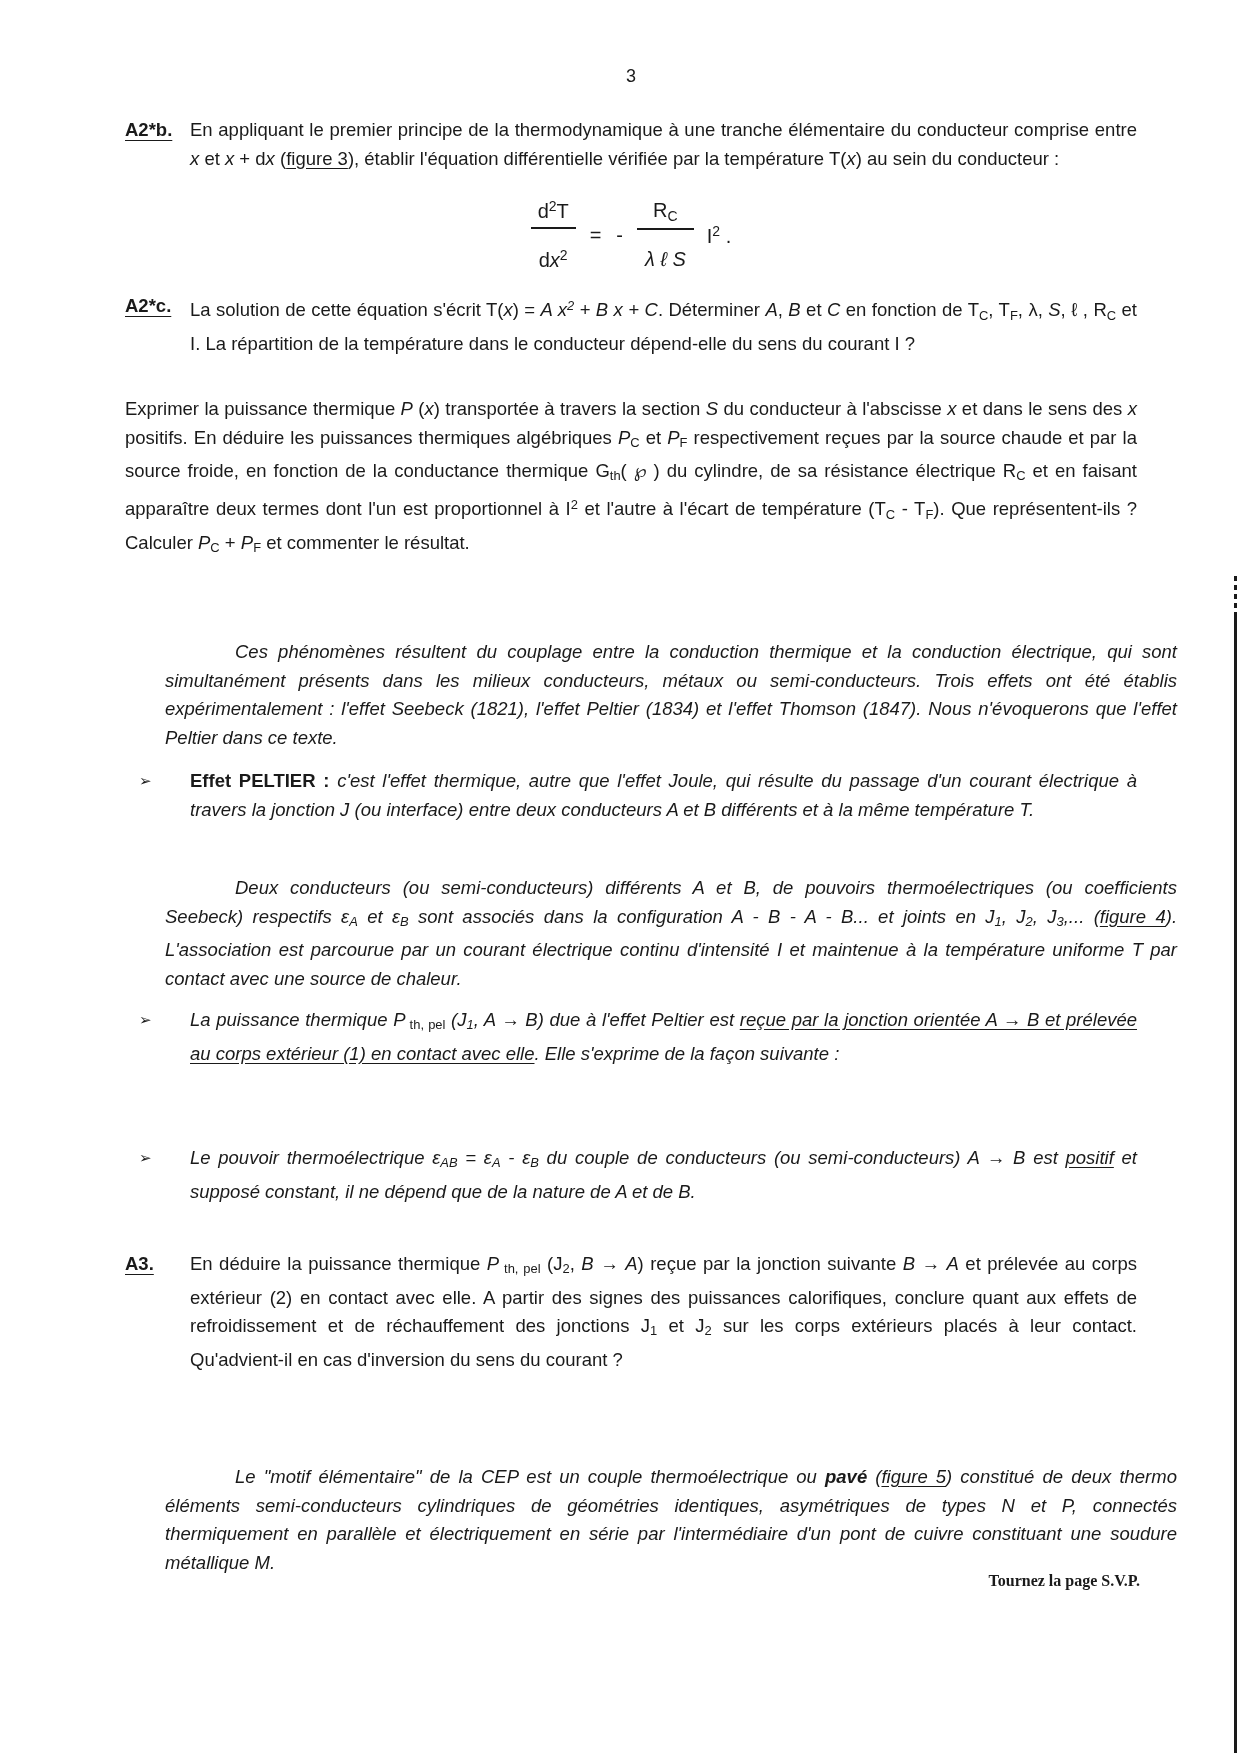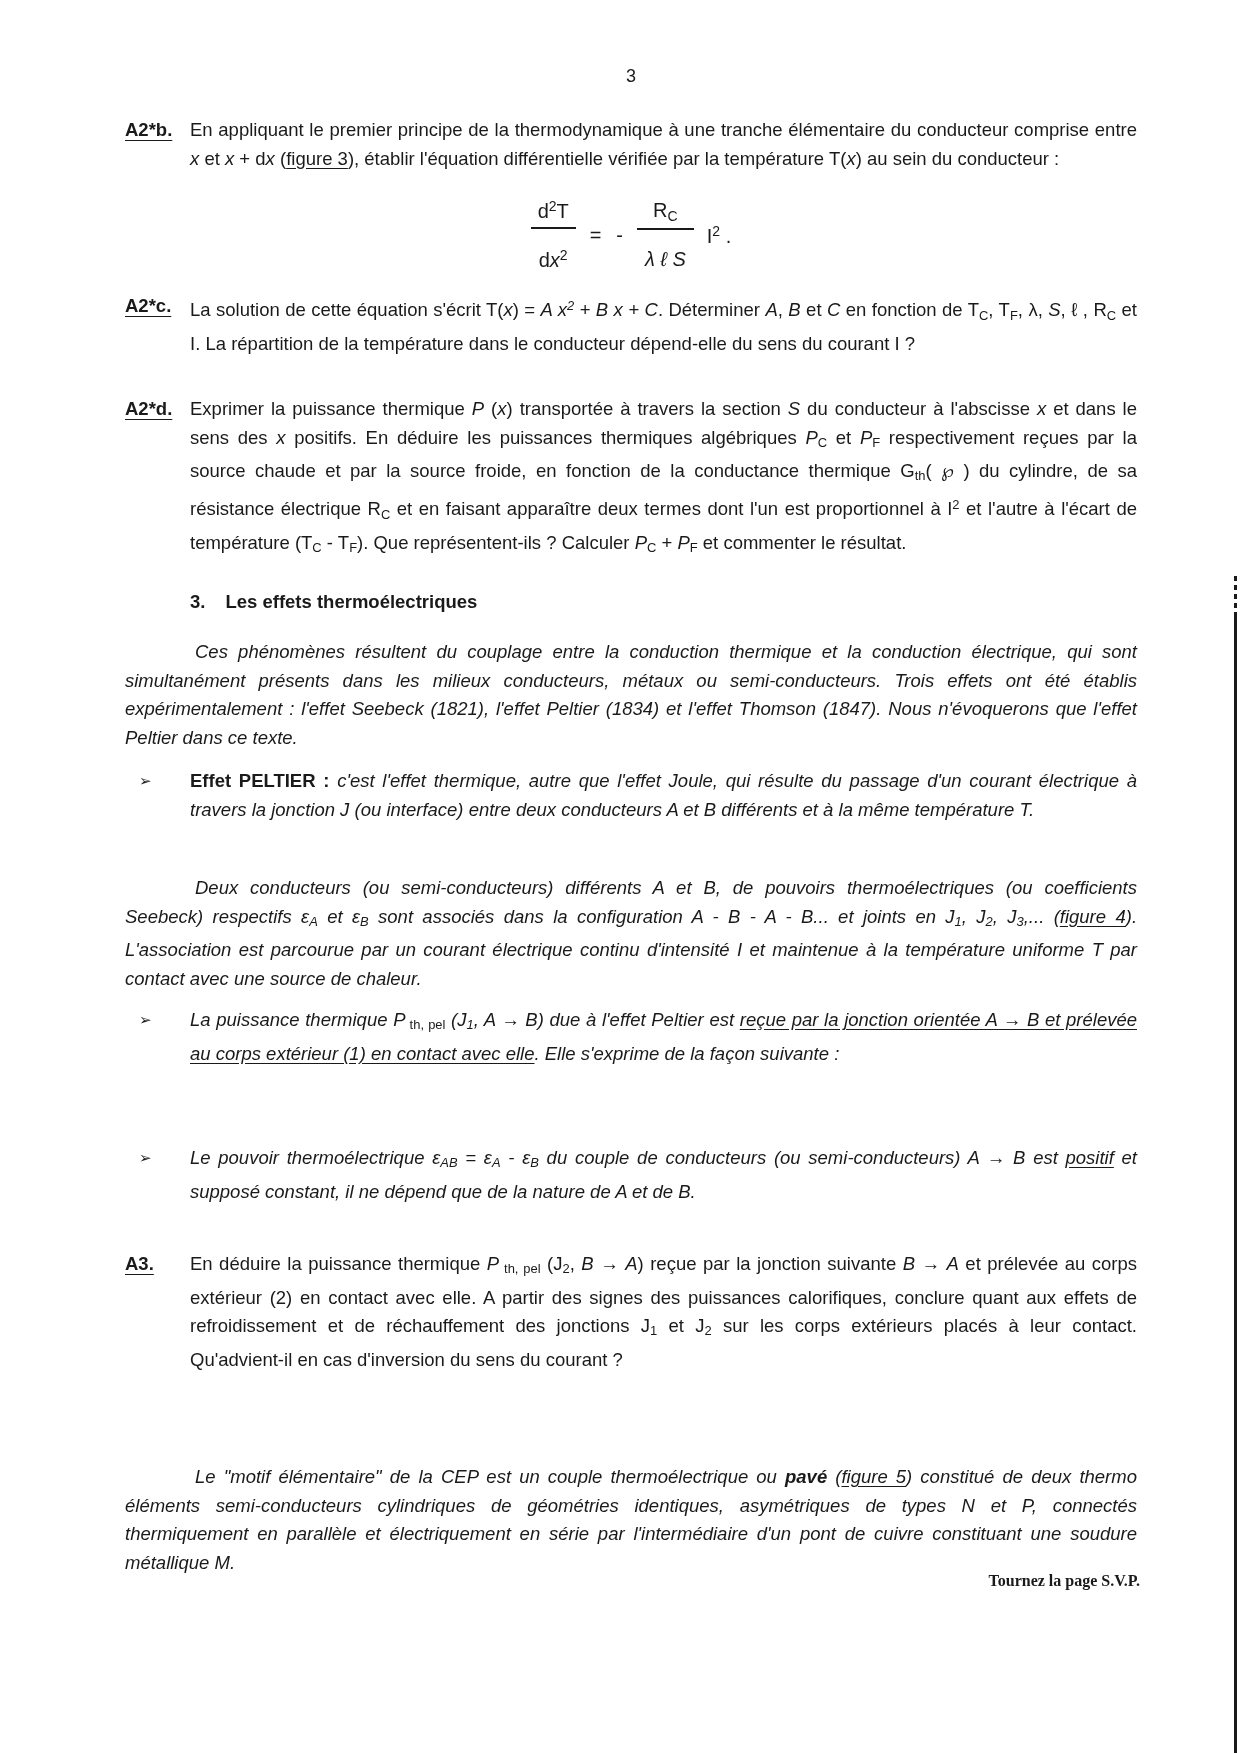--- a/index.html
+++ b/index.html
@@ -13,21 +13,21 @@
 
   
   .qitem { display:flex; }
   .qlabel { flex:0 0 65px; font-weight:bold; text-decoration:underline; text-underline-offset:4px; }
   .qbody { flex:1; text-align:justify; }
 
   
   .bmark { flex:0 0 65px; padding-left:14px; font-size:15px; box-sizing:border-box; }
 
   
-  .para { text-align:justify; text-indent:70px; }
+  .para { text-align:justify; text-indent:70px;margin-left:40px; }
 
   .h3 { left:190px; width:947px; font-weight:bold; font-size:18.5px; }
   .h3 .h3title { margin-left:20px; }
   .hB { text-align:center; font-weight:bold; font-size:19px; letter-spacing:0.2px; }
 
   
   .equation { display:flex; justify-content:center; align-items:center; gap:13px; font-size:20px; line-height:1.15; }
   .frac { display:inline-flex; flex-direction:column; align-items:center; }
   .frac .num { padding:0 6px 4px; }
   .frac .den { border-top:2px solid #1a1a1a; padding:18px 8px 0; }
@@ -78,27 +78,23 @@
     </span>
     <span><span>I</span><span class="sup">2</span><span> .</span></span>
   </div>
 
   <div class="block qitem" style="top:292px">
     <span class="qlabel">A2*c.</span>
     <div class="qbody"><span>La solution de cette équation s'écrit T(</span><span class="i">x</span><span>) = </span><span class="i">A x</span><span class="isup">2</span><span class="i"> + B x + C</span><span>. Déterminer </span><span class="i">A</span><span>, </span><span class="i">B</span><span> et </span><span class="i">C</span><span> en fonction de T</span><span class="sub">C</span><span>, T</span><span class="sub">F</span><span>, λ, </span><span class="i">S</span><span>, ℓ , R</span><span class="sub">C</span><span> et I. La répartition de la température dans le conducteur dépend-elle du sens du courant I ?</span></div>
   </div>
 
   <div class="block qitem" style="top:395px">
-    <span class="qlabel">A2*d.</span>
     <div class="qbody"><span>Exprimer la puissance thermique </span><span class="i">P</span><span> (</span><span class="i">x</span><span>) transportée à travers la section </span><span class="i">S</span><span> du conducteur à l'abscisse </span><span class="i">x</span><span> et dans le sens des </span><span class="i">x</span><span> positifs. En déduire les puissances thermiques algébriques </span><span class="i">P</span><span class="sub">C</span><span> et </span><span class="i">P</span><span class="sub">F</span><span> respectivement reçues par la source chaude et par la source froide, en fonction de la conductance thermique G</span><span class="sub">th</span><span>( ℘ ) du cylindre, de sa résistance électrique R</span><span class="sub">C</span><span> et en faisant apparaître deux termes dont l'un est proportionnel à I</span><span class="sup">2</span><span> et l'autre à l'écart de température (T</span><span class="sub">C</span><span> - T</span><span class="sub">F</span><span>). Que représentent-ils ? Calculer </span><span class="i">P</span><span class="sub">C</span><span> + </span><span class="i">P</span><span class="sub">F</span><span> et commenter le résultat.</span></div>
   </div>
 
-  <div class="block h3" style="top:588px">
-    <span>3.</span><span class="h3title">Les effets thermoélectriques</span>
-  </div>
 
   <div class="block para" style="top:638px"><span class="i">Ces phénomènes résultent du couplage entre la conduction thermique et la conduction électrique, qui sont simultanément présents dans les milieux conducteurs, métaux ou semi-conducteurs. Trois effets ont été établis expérimentalement : l'effet Seebeck (1821), l'effet Peltier (1834) et l'effet Thomson (1847). Nous n'évoquerons que l'effet Peltier dans ce texte.</span></div>
 
   <div class="block qitem" style="top:767px">
     <span class="bmark">➢</span>
     <div class="qbody"><span class="b">Effet PELTIER : </span><span class="i">c'est l'effet thermique, autre que l'effet Joule, qui résulte du passage d'un courant électrique à travers la jonction J (ou interface) entre deux conducteurs A et B différents et à la même température T.</span></div>
   </div>
 
   <div class="block para" style="top:874px"><span class="i">Deux conducteurs (ou semi-conducteurs) différents A et B, de pouvoirs thermoélectriques (ou coefficients Seebeck) respectifs ε</span><span class="isub">A</span><span class="i"> et ε</span><span class="isub">B</span><span class="i"> sont associés dans la configuration A - B - A - B... et joints en J</span><span class="isub">1</span><span class="i">, J</span><span class="isub">2</span><span class="i">, J</span><span class="isub">3</span><span class="i">,... (</span><span class="iu">figure 4</span><span class="i">). L'association est parcourue par un courant électrique continu d'intensité I et maintenue à la température uniforme T par contact avec une source de chaleur.</span></div>
 

